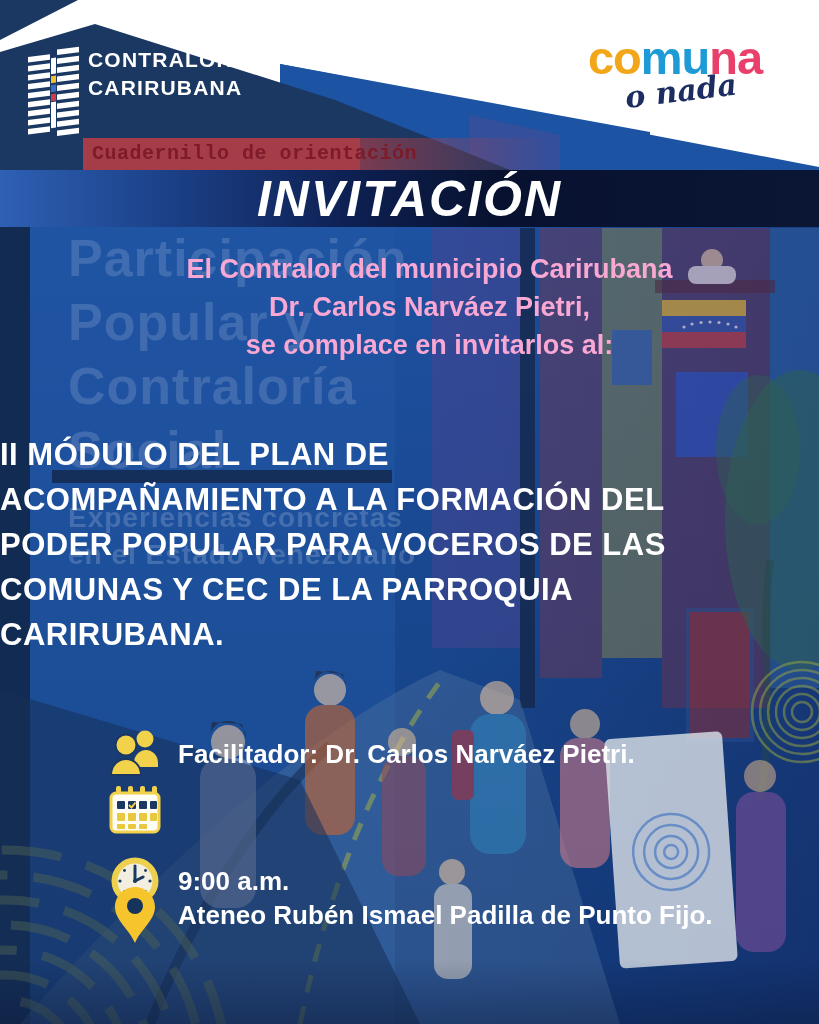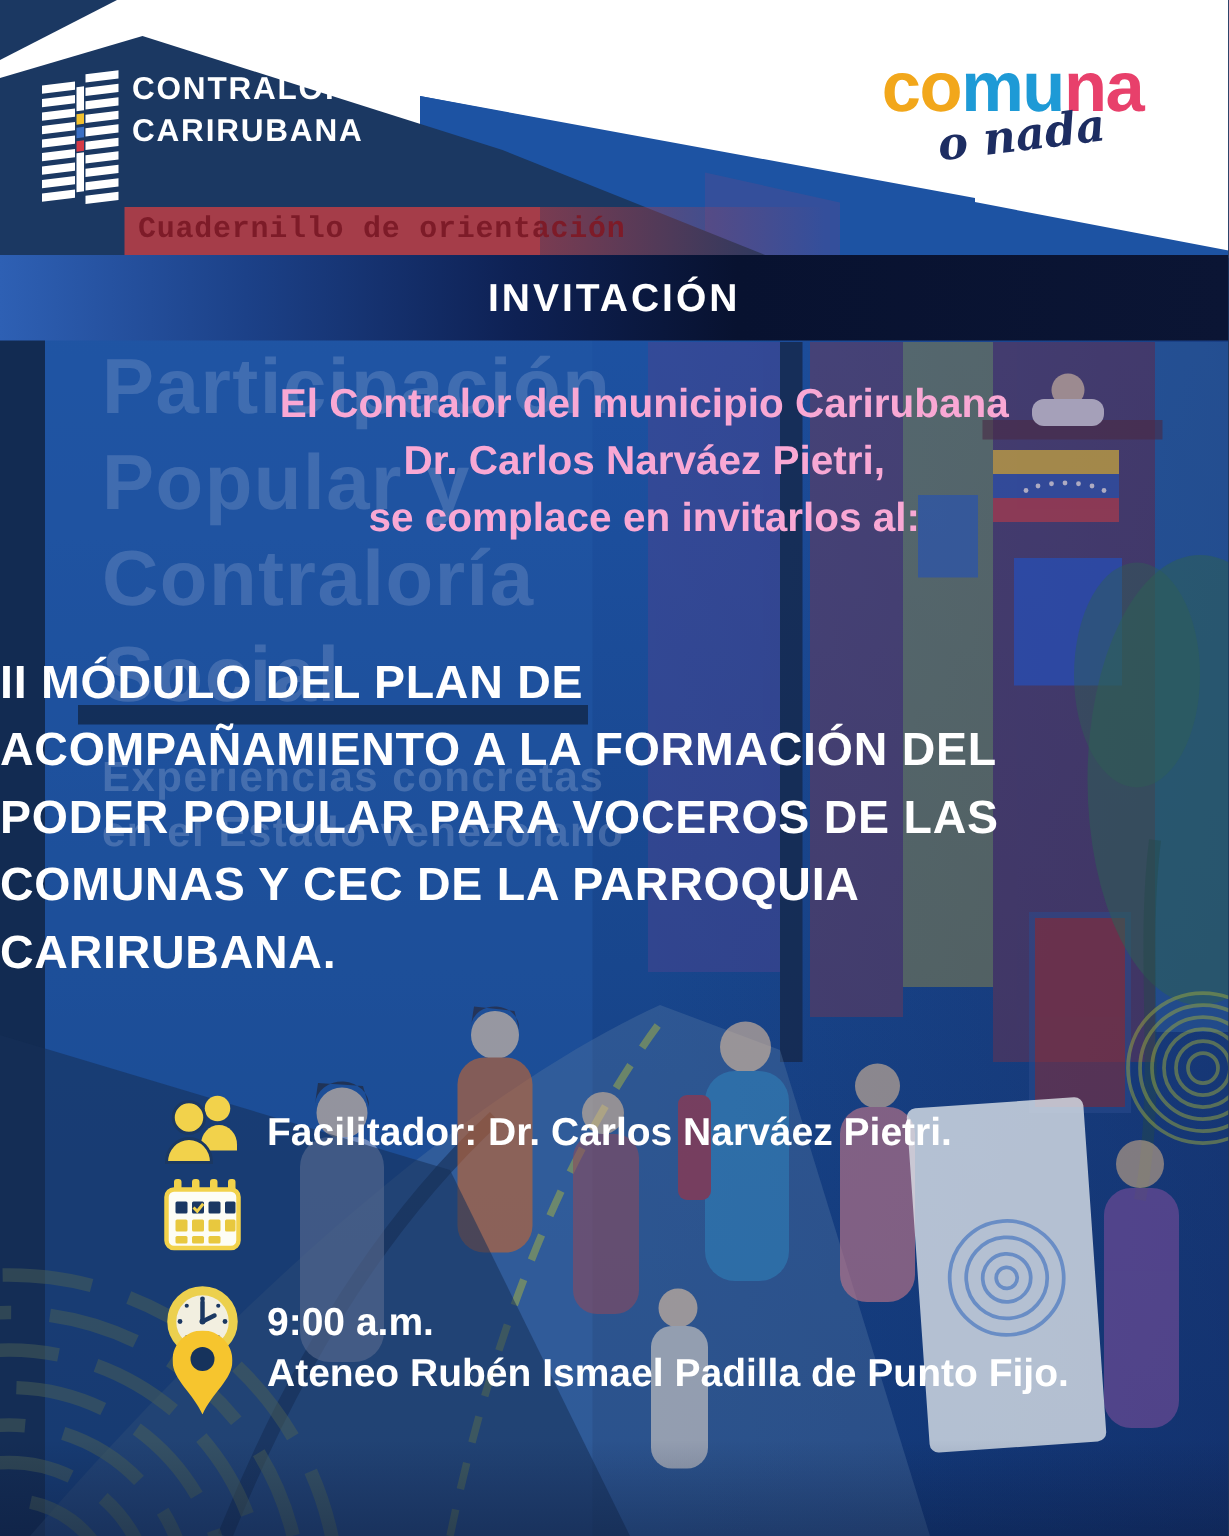--- a/index.html
+++ b/index.html
@@ -23,21 +23,21 @@
   .comuna-co{color:#F2A71B;}
   .comuna-mu{color:#1E9AD6;}
   .comuna-na{color:#E8406B;}
   .comuna-tag{font-family:"DejaVu Serif", serif;font-style:italic;font-weight:700;font-size:30px;color:#1D2D62;margin-top:-8px;transform:rotate(-7deg) translateX(6px);}
   
   .band{
     position:absolute;top:170px;left:0;width:819px;height:57px;z-index:4;
     background:linear-gradient(90deg,#2E60B4 0%,#1C4188 20%,#0E2154 42%,#081230 60%,#0B1534 100%);
     display:flex;align-items:center;justify-content:center;
   }
-  .band h1{margin:16px;color:#fff;font-size:26px;font-weight:800;letter-spacing:2px;}
+  .band h1{margin:16px;color:#fff;font-size:50px;font-weight:800;letter-spacing:2px;font-style:italic;}
   
   .intro{position:absolute;top:250px;left:0;width:819px;z-index:4;text-align:center;color:#f9a8d4;font-weight:700;font-size:27px;line-height:38px;padding-left:20px;}
   .event-title{position:absolute;top:432px;left:0;width:819px;z-index:4;color:#fff;font-weight:700;font-size:31px;line-height:45px;letter-spacing:0.5px;}
   
   .detail-row{position:absolute;left:105px;z-index:4;display:flex;align-items:center;}
   .detail-icon{width:60px;display:flex;justify-content:center;flex-shrink:0;}
   .detail-text{margin-left:13px;color:#fff;font-weight:700;font-size:26px;white-space:nowrap;}
   .row-1{top:728px;height:52px;}
   .row-2{top:786px;height:48px;}
   .row-3{top:857px;height:48px;}

